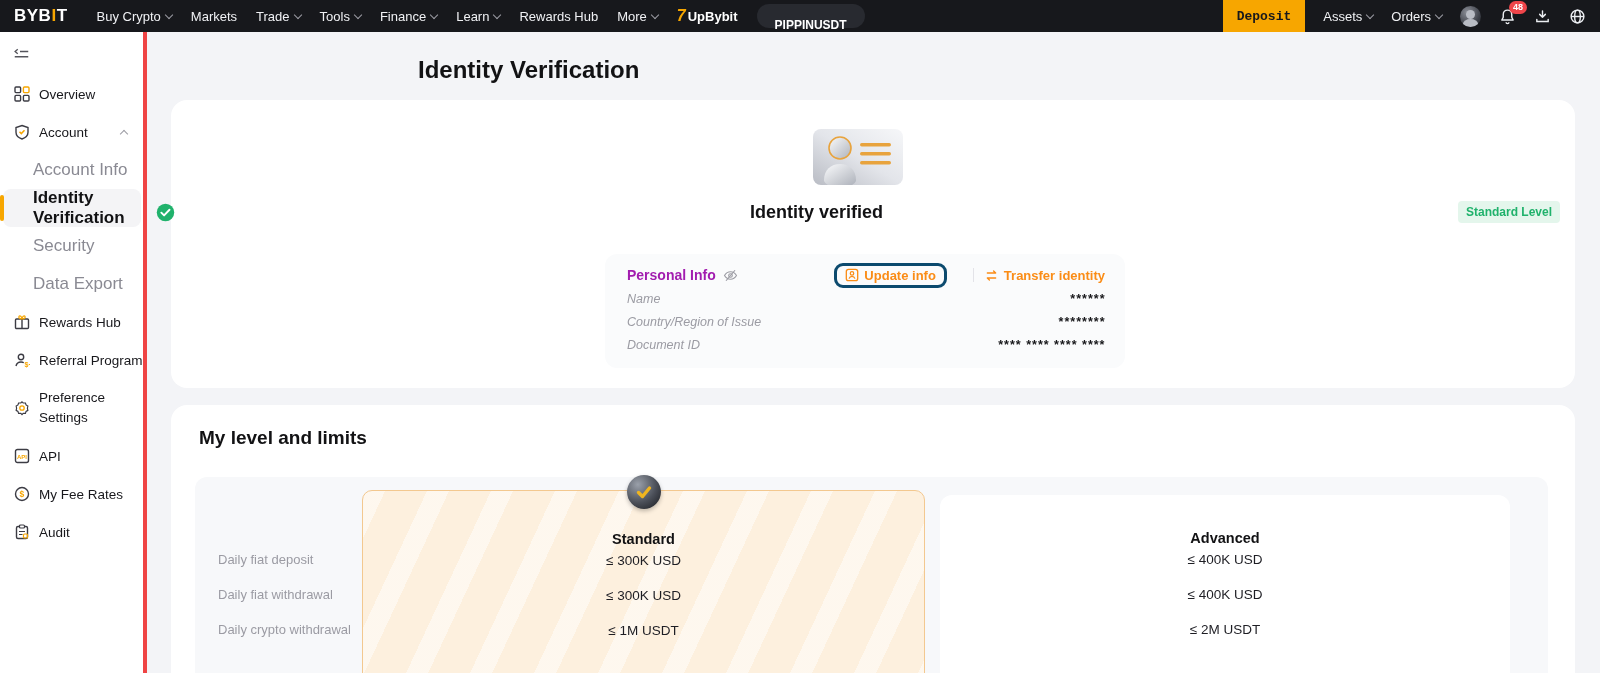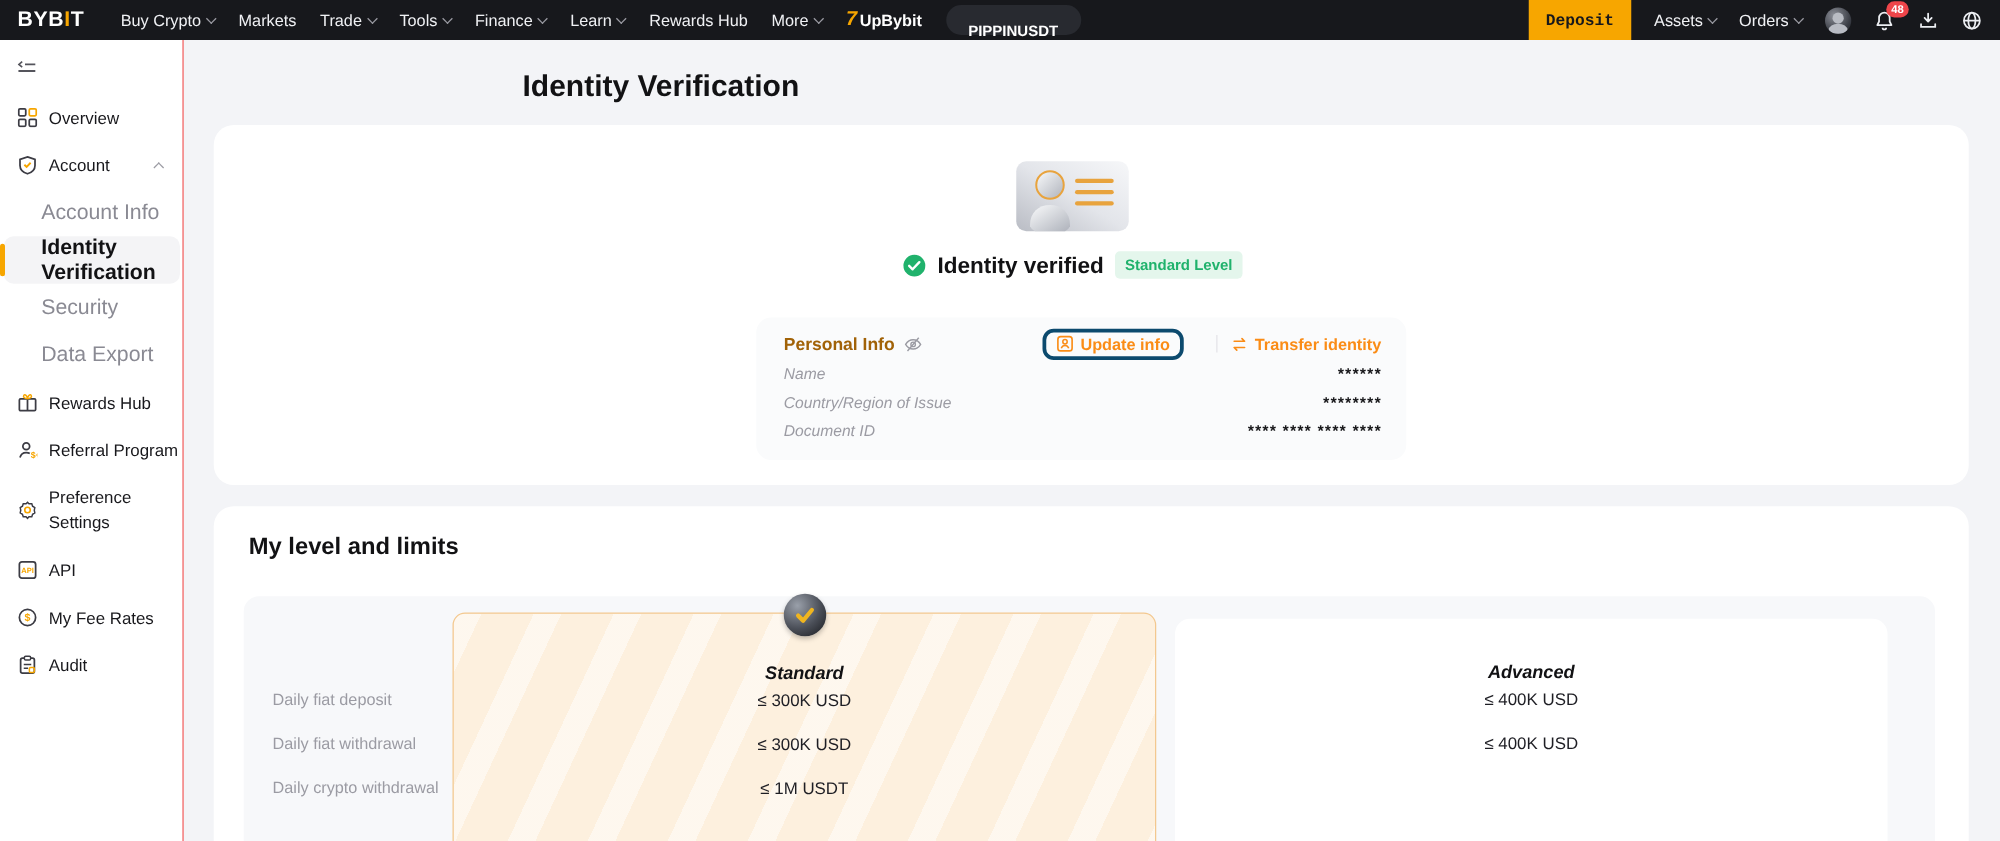--- a/index.html
+++ b/index.html
@@ -22,61 +22,61 @@
   .nav-right{ display:flex; align-items:center; gap:18px; }
   .deposit-btn{ background:#f7a600; color:#17181c; font-weight:700; font-size:13px; border:none; border-radius:6px; padding:20px 14px; cursor:pointer; font-family:Liberation Mono, monospace;}
   .avatar{ width:21px; height:21px; border-radius:50%; background:radial-gradient(circle at 35% 30%, #8d9099, #3a3d45 65%, #1f2126); position:relative; cursor:pointer; overflow:hidden;}
   .avatar::after{ content:""; position:absolute; left:6px; top:4px; width:9px; height:9px; border-radius:50%; background:#b9bcc4;}
   .avatar::before{ content:""; position:absolute; left:3px; top:13px; width:15px; height:10px; border-radius:50% 50% 0 0; background:#b9bcc4;}
   .icon-btn{ position:relative; display:flex; align-items:center; cursor:pointer; }
   .nav-badge{ position:absolute; top:-7px; left:10px; background:#ef454a; color:#fff; font-size:9px; font-weight:700; border-radius:8px; padding:1px 4px; line-height:11px;}
 
   
   .shell{ display:flex; height:641px; }
-  .sidebar{ width:147px; background:#fff; border-right:1px solid #ef4444; padding-top:12px; position:relative; flex-shrink:0;}
+  .sidebar{ width:147px; background:#fff; border-right:4px solid #ef4444; padding-top:12px; position:relative; flex-shrink:0;}
   .collapse-btn{ margin:4px 0 14px 14px; cursor:pointer; display:inline-flex; }
   .side-item{ display:flex; align-items:center; gap:9px; height:38px; padding-left:14px; font-size:13.5px; font-weight:500; color:#18181c; cursor:pointer;}
   .side-sub{ height:38px; display:flex; align-items:center; padding-left:33px; font-size:17px; color:#8a8a93; cursor:pointer;}
   .side-sub.active{ position:relative; background:#f4f4f6; border-radius:8px; margin:0 2px 0 3px; color:#121214; font-weight:600; padding-left:30px;}
   .active-bar{ position:absolute; left:-3px; top:6px; bottom:6px; width:3.5px; background:#f7a600; border-radius:2px;}
   .side-item.two-line{ height:58px; align-items:center; }
   .side-item .lbl2{ line-height:1.45; width:86px;}
   .side-item .chev{ border-color:#9c9ca4; margin-left:auto; margin-right:16px;}
 
   
   .main{ position:relative; flex:1; background:#f3f4f7; overflow:hidden; }
   .page-title{ position:absolute; left:271px; top:24px; font-size:24px; font-weight:700; color:#121214;}
   .card{ position:absolute; background:#fff; border-radius:16px; }
   .card-status{ left:24px; top:68px; width:1404px; height:288px; }
   .idcard-wrap{ position:absolute; left:641px; top:28px; }
-  .verified-row{ position:absolute; left:0; right:0; top:101px; display:flex; align-items:center; justify-content:center; gap:9px; transform:translateX(-15px);}
+  .verified-row{ position:absolute; left:0; right:0; top:101px; display:flex; align-items:center; justify-content:space-between; gap:9px; transform:translateX(-15px);}
   .verified-text{ font-size:18px; font-weight:700; color:#121214;}
   .level-badge{ background:#e4f6ec; color:#20b26c; font-size:12px; font-weight:600; border-radius:4px; padding:4px 8px;}
   .pi-panel{ position:absolute; left:434px; top:154px; width:520px; height:114px; background:#fafbfc; border-radius:12px; padding:13px 20px 0 22px;}
   .pi-head{ display:flex; align-items:center; }
-  .pi-title{ font-size:14px; font-weight:700; color:#a16207; display:flex; align-items:center; gap:7px;}
+  .pi-title{ font-size:14px; font-weight:700; color:#a21caf; display:flex; align-items:center; gap:7px;}
   .pi-actions{ margin-left:auto; display:flex; align-items:center; gap:10px;}
   .orange-link{ color:#fa8c16; font-size:13px; font-weight:600; display:flex; align-items:center; gap:5px; cursor:pointer; white-space:nowrap;}
   .annotation-box{ border:3px solid #0c4a6e; border-radius:9px; padding:2px 8px; display:inline-flex; margin:-5px 16px;}
   .v-div{ width:1px; height:14px; background:#e3e3e8;}
   .pi-row{ display:flex; align-items:center; margin-top:9px;font-style:italic; }
   .pi-label{ font-size:12.5px; color:#9b9ba3; }
   .pi-value{ margin-left:auto; font-size:12.5px; font-weight:700; color:#17171a; letter-spacing:1px;}
 
   .card-limits{ left:24px; top:373px; width:1404px; height:300px; padding:0; }
   .limits-title{ position:absolute; left:28px; top:22px; font-size:19px; font-weight:700; color:#121214;}
   .limits-table{ position:absolute; left:24px; right:27px; top:72px; height:240px; background:#f7f8fa; border-radius:12px;}
   .row-label{ position:absolute; left:23px; font-size:13px; color:#9b9ba3; }
   .tier-card{ position:absolute; text-align:center; }
   .tier-standard{ left:167px; top:13px; width:563px; height:260px;
       background-color:#fdf0de;
       background-image:repeating-linear-gradient(115deg, rgba(255,255,255,.5) 0 20px, rgba(255,255,255,0) 20px 58px);
       border:1px solid #f2c astray; border:1px solid #f3c88f; border-radius:10px;}
   .tier-advanced{ left:745px; top:18px; width:570px; height:255px; background:#fff; border-radius:12px;}
-  .tier-name{ position:absolute; left:0; right:0; font-size:14.5px; font-weight:700; color:#121214;font-style:italic;}
+  .tier-name{ position:absolute; left:0; right:0; font-size:14.5px; font-weight:700; color:#121214;}
   .tier-val{ position:absolute; left:0; right:0; font-size:13.5px; color:#1e1e24; font-weight:500;}
   .level-medal{ position:absolute; left:432px; top:-2px; width:34px; height:34px; border-radius:50%;
       background:radial-gradient(circle at 32% 28%, #9aa0aa, #4a4e57 55%, #222429 90%);
       box-shadow:0 2px 4px rgba(0,0,0,.25); display:flex; align-items:center; justify-content:center;}
 </style>
 </head>
 <body>
 
 <header class="topnav">
   <div class="nav-left">
@@ -358,17 +358,18 @@
         <span class="level-medal">
           <svg width="20" height="20" viewBox="0 0 20 20">
               <path d="m4.5 10.5 4 4 7-8.5" fill="none" stroke="#f0b51f" stroke-width="3.4" stroke-linecap="round" stroke-linejoin="round"></path>
             </svg>
         </span>
 
         <div class="tier-card tier-advanced">
           <span class="tier-name" style="top:35px">Advanced</span>
           <span class="tier-val" style="top:57px">≤ 400K USD</span>
           <span class="tier-val" style="top:92px">≤ 400K USD</span>
+          <span class="tier-val" style="top:127px">≤ 2M USDT</span>
         </div>
       </div>
     </section>
   </main>
 </div>
 
 </body></html>

